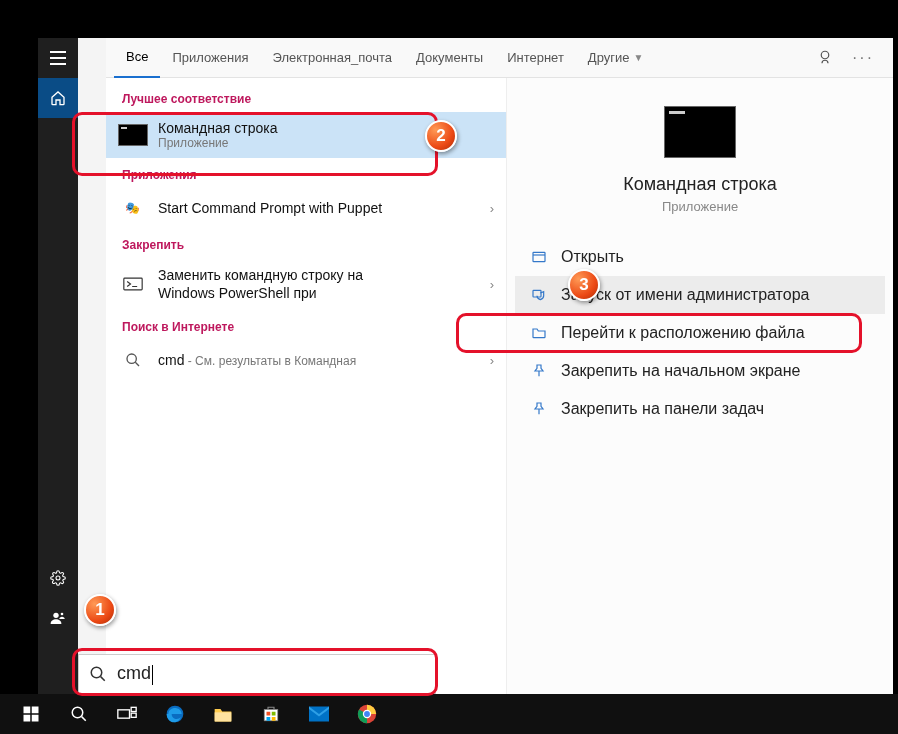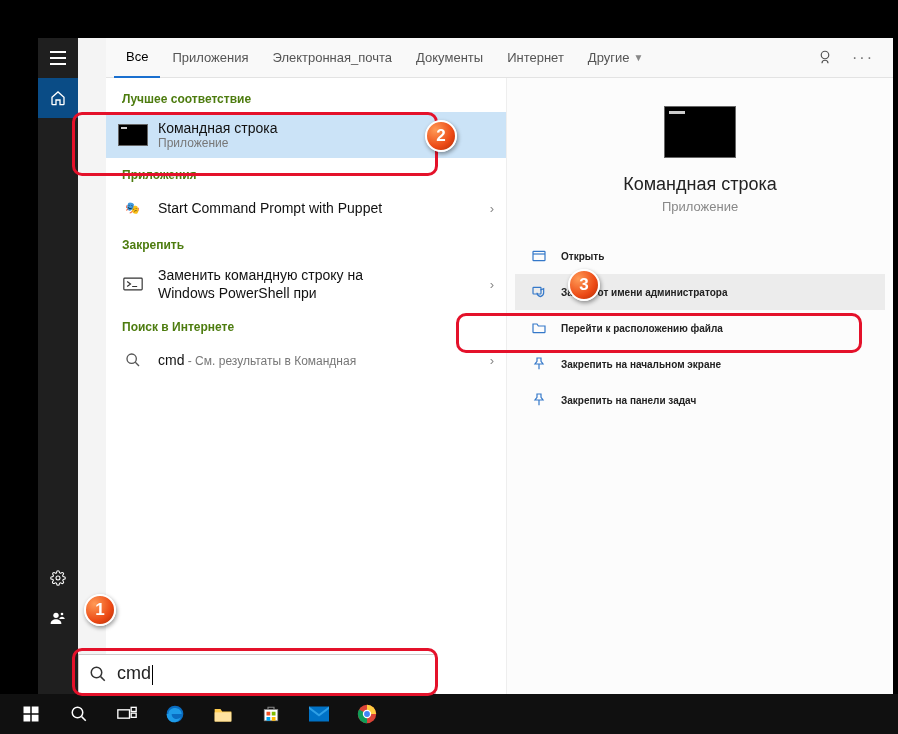--- a/index.html
+++ b/index.html
@@ -20,38 +20,38 @@
 .tab { font-size: 13px; color: #555; padding: 0 12px; height: 40px; display: flex; align-items: center; cursor: pointer; }
 .tab.active { color: #000; border-bottom: 2px solid #1a6fcf; font-weight: 500; }
 .tab .chev { margin-left: 4px; font-size: 10px; color: #888; }
 .tabs-right { margin-left: auto; display: flex; align-items: center; gap: 10px; padding-right: 8px; }
 .tabs-right .ico { width: 28px; height: 28px; display: flex; align-items: center; justify-content: center; color: #555; cursor: pointer; }
 
 .body-split { flex: 1; display: flex; }
 .results { width: 400px; background: #fff; padding: 4px 0 0 0; overflow: hidden; }
 .preview { flex: 1; background: #fcfcfc; border-left: 1px solid #eee; display: flex; flex-direction: column; align-items: center; padding-top: 28px; }
 
-.section-hdr { font-size: 12px; font-weight: 600; color: #4d7c0f; padding: 10px 16px 6px; }
+.section-hdr { font-size: 12px; font-weight: 600; color: #be185d; padding: 10px 16px 6px; }
 .result-item { display: flex; align-items: center; padding: 8px 12px; gap: 10px; cursor: pointer; }
 .result-item.selected { background: #cbe3f7; }
 .result-item .icon-box { width: 30px; height: 24px; display: flex; align-items: center; justify-content: center; font-size: 15px; color: #444; flex-shrink: 0; }
 .result-item .cmd-thumb { width: 30px; height: 22px; background: #000; border: 1px solid #666; position: relative; }
 .result-item .cmd-thumb::after { content:""; position:absolute; top:2px; left:2px; width:6px; height:2px; background:#ccc; }
 .result-item .txt { flex: 1; }
 .result-item .title { font-size: 14px; color: #111; }
 .result-item .sub { font-size: 12px; color: #777; }
 .result-item .chevr { color: #888; font-size: 13px; }
 
 .preview-thumb { width: 72px; height: 52px; background: #000; border: 1px solid #666; position: relative; margin-bottom: 16px; }
 .preview-thumb::after { content:""; position:absolute; top:4px; left:4px; width:16px; height:3px; background:#ccc; }
 .preview-title { font-size: 18px; color: #222; margin-bottom: 4px; }
 .preview-sub { font-size: 13px; color: #888; margin-bottom: 24px; }
 
 .actions { width: 100%; padding: 0 8px; }
-.action { display: flex; align-items: center; gap: 12px; padding: 10px 14px; font-size: 10px; color: #222; cursor: pointer; font-weight: bold; }
+.action { display: flex; align-items: center; gap: 12px; padding: 10px 14px; font-size: 16px; color: #222; cursor: pointer; }
 .action .aico { width: 20px; display: flex; justify-content: center; color: #3478c9; font-size: 15px; }
 .action.highlight { background: #ececec; }
 
 .search-bar { position: absolute; left: 78px; bottom: 40px; width: 358px; height: 40px; background: #fff; border: 1px solid #ccc; display: flex; align-items: center; padding: 0 10px; }
 .search-bar .sico { color: #555; margin-right: 10px; }
 .search-bar .sval { font-size: 18px; color: #222; flex: 1; }
 .cursor-bar { display:inline-block; width:1px; height:20px; background:#000; vertical-align:middle; margin-left:1px; }
 
 .taskbar { position: absolute; bottom: 0; left: 0; width: 100%; height: 40px; background: #101010; display: flex; align-items: center; padding-left: 8px; gap: 2px; }
 .tb-item { width: 46px; height: 40px; display: flex; align-items: center; justify-content: center; cursor: pointer; }

